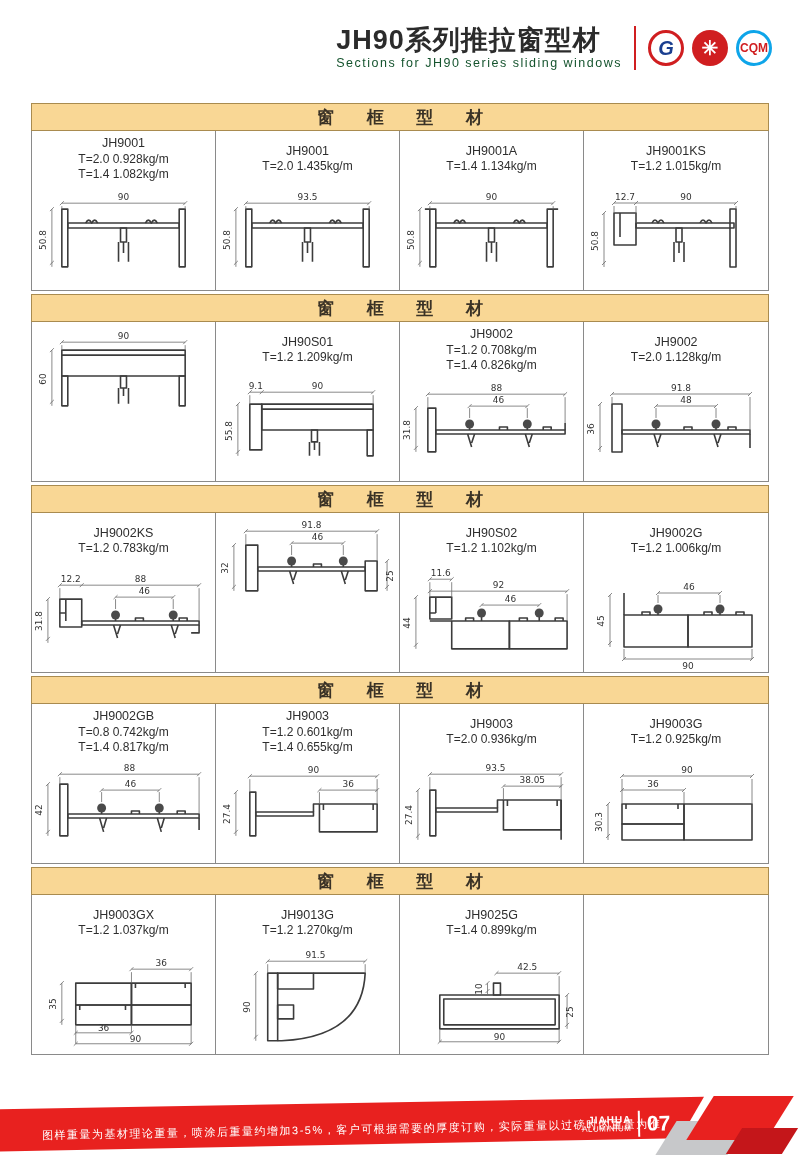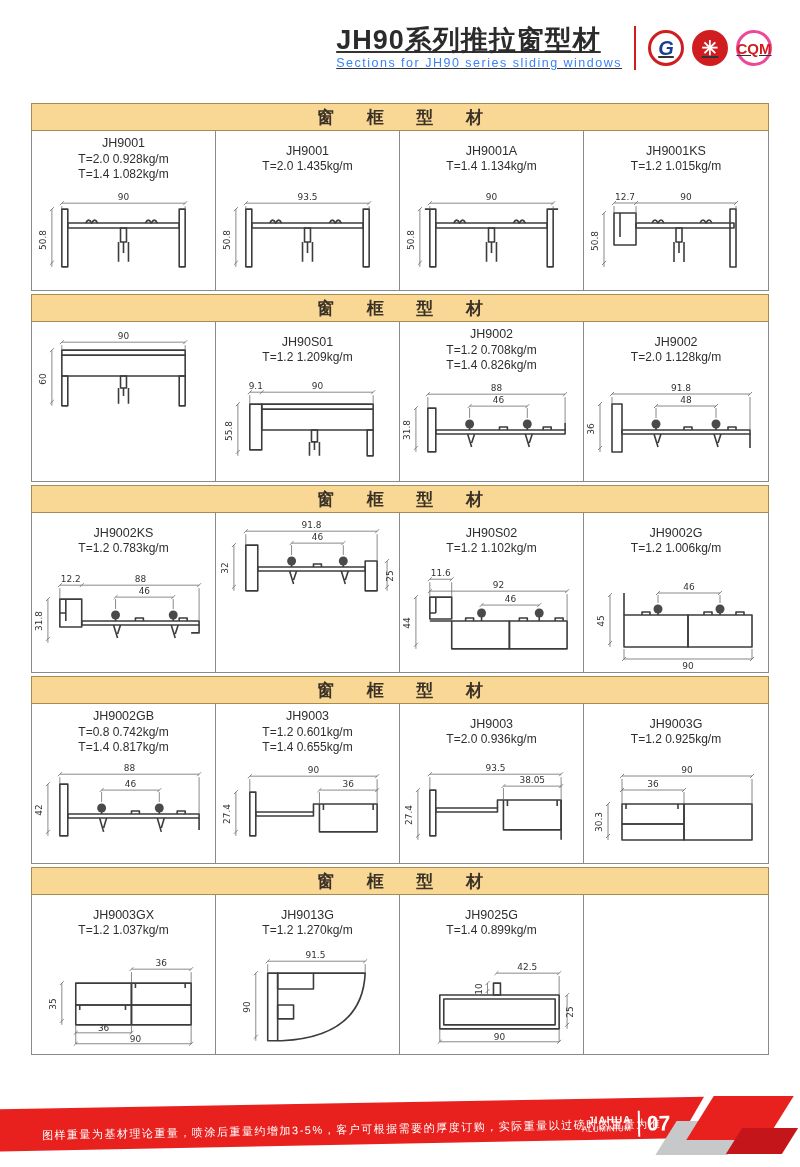--- a/index.html
+++ b/index.html
@@ -3,30 +3,30 @@
 <meta charset="utf-8">
 <style>
   * { margin:0; padding:0; box-sizing:border-box; }
   html,body { background:#ffffff; }
   body {
     width:800px; height:1167px; position:relative; overflow:hidden;
     font-family:"Liberation Sans", sans-serif; color:#333;
   }
 
   
-  .header { position:absolute; top:26px; right:28px; display:flex; align-items:center; gap:12px;text-decoration:underline; }
+  .header { position:absolute; top:26px; right:28px; display:flex; align-items:center; gap:12px; }
   .title-block { text-align:left; }
   .title { font-size:27px; font-weight:bold; color:#2b2b2b; letter-spacing:1px; line-height:1.05; }
-  .subtitle { font-size:12.5px; color:#3b82f6; letter-spacing:1.5px; margin-top:2px; }
+  .subtitle { font-size:12.5px; color:#14532d; letter-spacing:1.5px; margin-top:2px; }
   .hdr-divider { width:2px; height:44px; background:#d01e20; }
   .logos { display:flex; gap:8px; align-items:center; }
   .logo { width:36px; height:36px; border-radius:50%; display:flex; align-items:center; justify-content:center; font-weight:bold; }
   .logo-gb { border:3px solid #d01e20; color:#1a3e8f; font-size:20px; font-style:italic; background:#fff; }
   .logo-seal { background:#d01e20; color:#fff; font-size:20px; }
-  .logo-cqm { border:3px solid #ec4899; color:#d01e20; font-size:15px; letter-spacing:0; background:#fff; }
+  .logo-cqm { border:3px solid #0ea5e9; color:#d01e20; font-size:12px; letter-spacing:0; background:#fff; }
 
   
   .content { position:absolute; top:103px; left:31px; width:738px; }
   .section + .section { margin-top:3px; }
   .banner {
     height:28px; background:#f9d795; border:1px solid #a98b4f;
     display:flex; align-items:center; justify-content:center;
     font-size:17px; font-weight:bold; color:#3a3226; letter-spacing:14px; text-indent:14px;
   }
   .row { display:flex; border:1px solid #8a8a8a; border-top:none; height:160px; }

